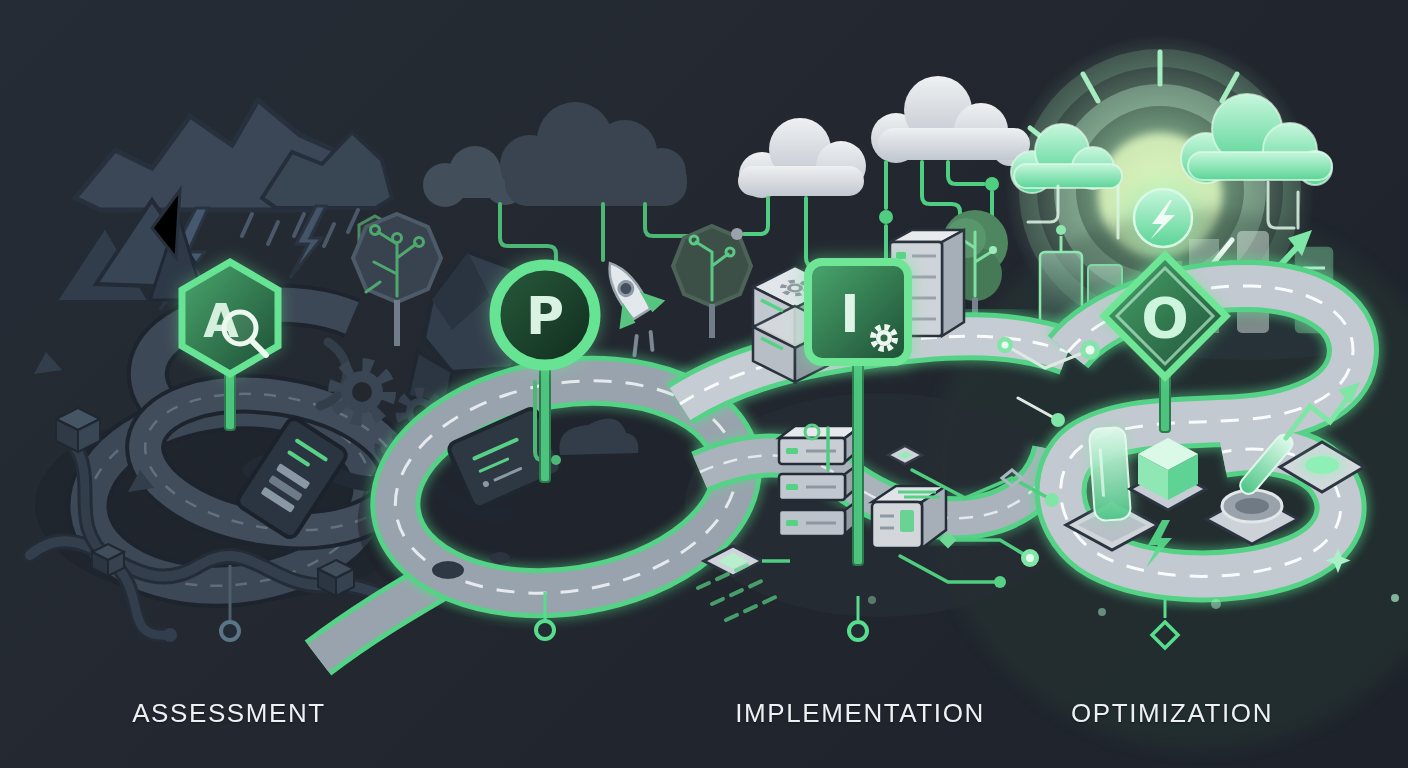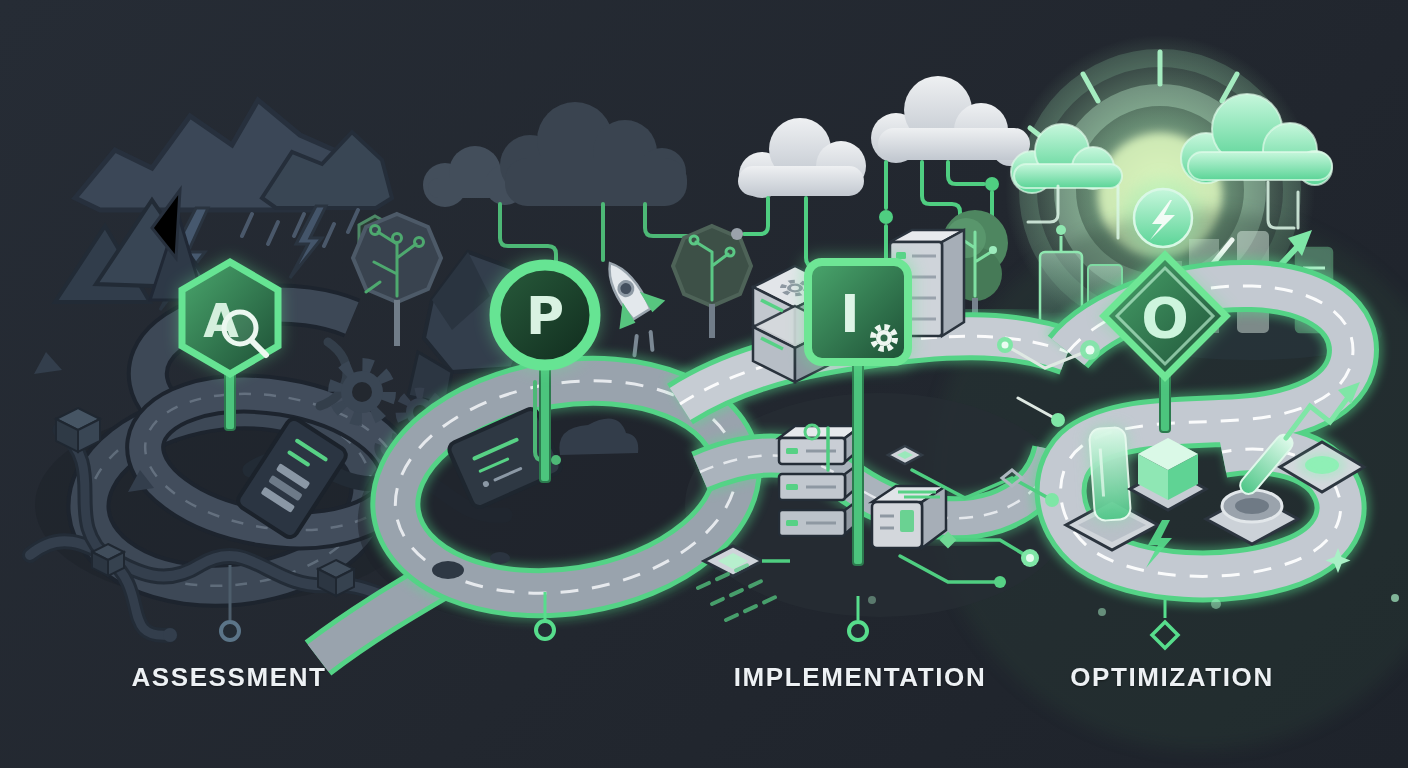--- a/index.html
+++ b/index.html
@@ -1,22 +1,22 @@
 <!DOCTYPE html>
 <html><head>
 <meta charset="utf-8">
 <style>
   html,body{margin:0;padding:0;background:#14171c;}
   .stage{position:relative;width:1408px;height:768px;overflow:hidden;
          background:linear-gradient(135deg,#262c35 0%,#22272f 55%,#1e232b 100%);
          font-family:"Liberation Sans",sans-serif;}
   .stage svg{position:absolute;left:0;top:0;}
   .labels{position:absolute;left:0;top:0;width:100%;height:100%;pointer-events:none;}
-  .stage-label{position:absolute;top:662px;transform:translateX(-50%);
-               font-weight:700;font-size:26px;letter-spacing:1.6px;color:#edf1f4;
+  .stage-label{position:absolute;top:698px;transform:translateX(-50%);
+               font-weight:400;font-size:26px;letter-spacing:1.6px;color:#edf1f4;
                text-shadow:0 1px 2px rgba(0,0,0,.45);white-space:nowrap;}
   .badge-letter{font-family:"DejaVu Sans","Liberation Sans",sans-serif;font-weight:bold;}
 </style>
 </head>
 <body>
 
 <div class="stage">
 <svg width="1408" height="768" viewBox="0 0 1408 768">
   <defs>
     <linearGradient id="badgeFill" x1="0" y1="0" x2="1" y2="1">

